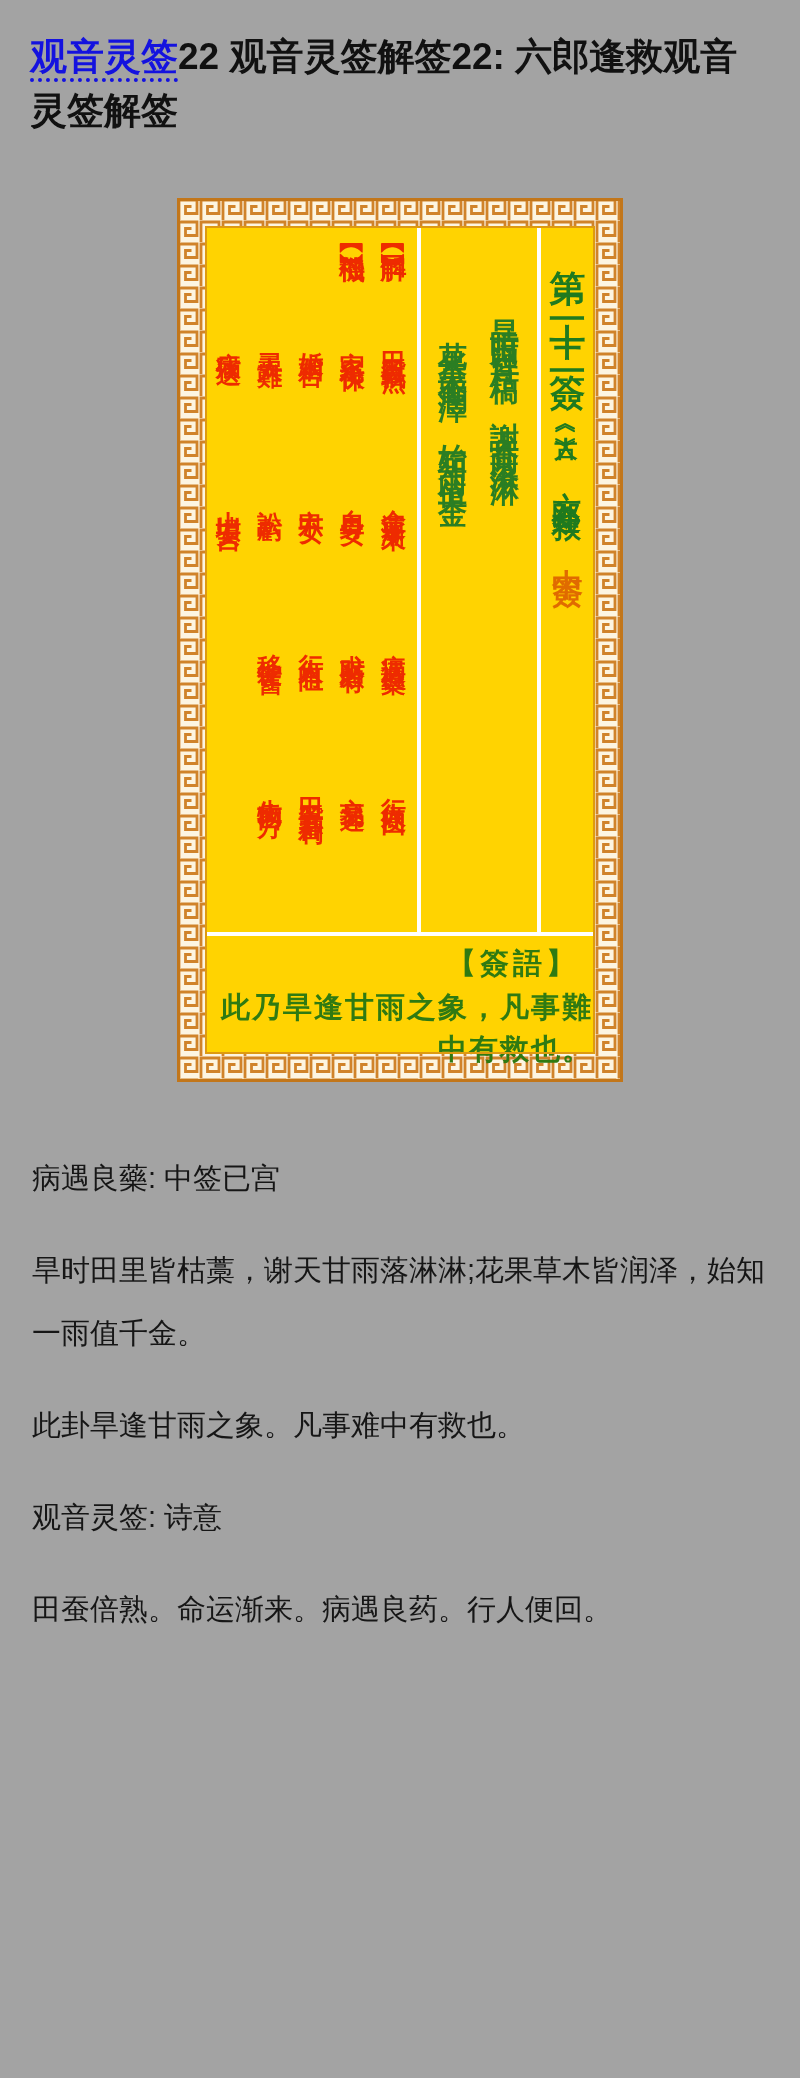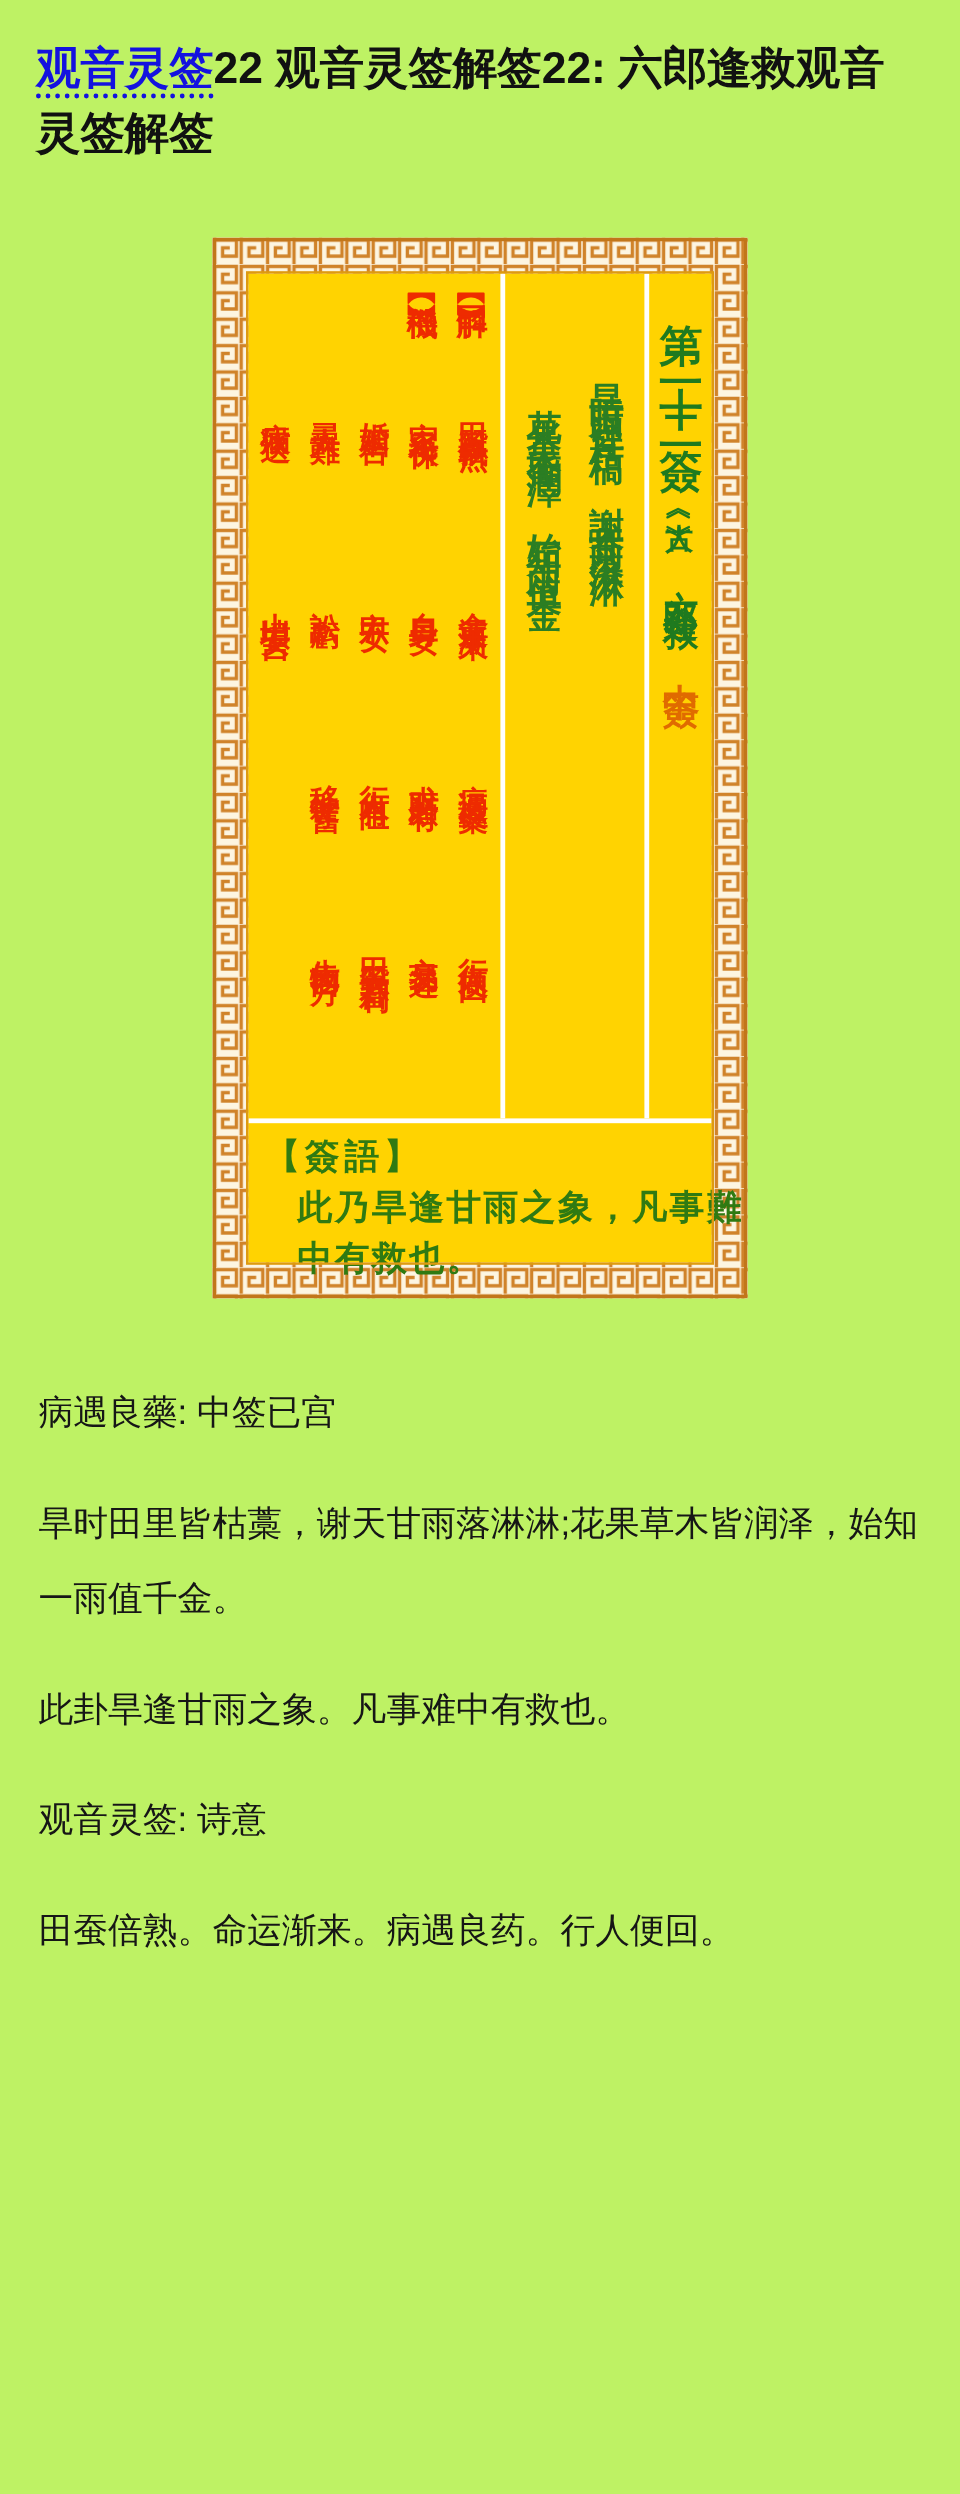--- a/index.html
+++ b/index.html
@@ -1,17 +1,17 @@
 <!DOCTYPE html>
 <html><head>
 <meta charset="utf-8">
 <style>
   html,body{margin:0;padding:0;background:#ffffff;}
   .page{
-    width:800px;height:2078px;overflow:hidden;background:#bef264;
+    width:800px;height:2078px;overflow:hidden;background:#a3a3a3;
     font-family:"Liberation Sans","DejaVu Sans",sans-serif;color:#1a1a1a;
     box-sizing:border-box;
   }
   
   .headline{padding:30px 30px 0 30px;font-size:37px;line-height:54px;font-weight:bold;color:#111;}
   .headline .lnk{color:#1412DF;border-bottom:4px dotted #1412DF;padding-bottom:1px;cursor:pointer;}
   
   .card{position:relative;width:446px;height:884px;margin:60px auto 0 auto;}
   .card svg.frame{position:absolute;left:0;top:0;width:100%;height:100%;display:block;}
   .panel{
@@ -31,23 +31,23 @@
   .sec-poem{width:120px;border-left:4px solid #ffffff;display:flex;flex-direction:row-reverse;justify-content:space-evenly;padding-top:68px;box-sizing:border-box;}
   .poem-line{display:flex;flex-direction:column;align-items:center;}
   .poem-line.l2{padding-top:22px;}
   .poem-line span{writing-mode:vertical-rl;font-size:29px;letter-spacing:9px;color:#2B7E23;font-weight:bold;}
   .poem-line span.p2{margin-top:40px;}
   
   .sec-red{flex:1;display:grid;grid-template-columns:repeat(5,1fr);grid-template-rows:96px 158px 144px 144px 1fr;direction:rtl;justify-items:center;align-items:start;padding:8px 2px 0 2px;box-sizing:border-box;}
   .rcell{writing-mode:vertical-rl;color:#EE2B00;font-weight:bold;font-size:25px;letter-spacing:5px;}
   .rhead{writing-mode:vertical-rl;color:#EE2B00;font-weight:bold;font-size:26px;letter-spacing:0px;}
   
-  .panel-footer{height:120px;border-top:4px solid #ffffff;padding:8px 14px 0 14px;box-sizing:border-box;}
+  .panel-footer{height:120px;border-top:4px solid #ffffff;padding:8px 14px 0 14px;box-sizing:border-box;text-align:right;}
   .qy-head{font-size:29px;font-weight:bold;color:#2F7A12;letter-spacing:4px;}
-  .qy-text{font-size:29px;font-weight:bold;color:#2F7A12;letter-spacing:2px;line-height:42px;width:372px;margin-top:2px;margin-left:27px;}
+  .qy-text{font-size:29px;font-weight:bold;color:#2F7A12;letter-spacing:2px;line-height:42px;width:372px;margin-top:2px;}
   
   .content{padding:36px 32px 0 32px;}
   .content p{font-size:29px;line-height:63px;margin:29px 0;color:#161616;}
 </style>
 </head>
 <body>
 
 <div class="page">
 
   <div class="headline">

